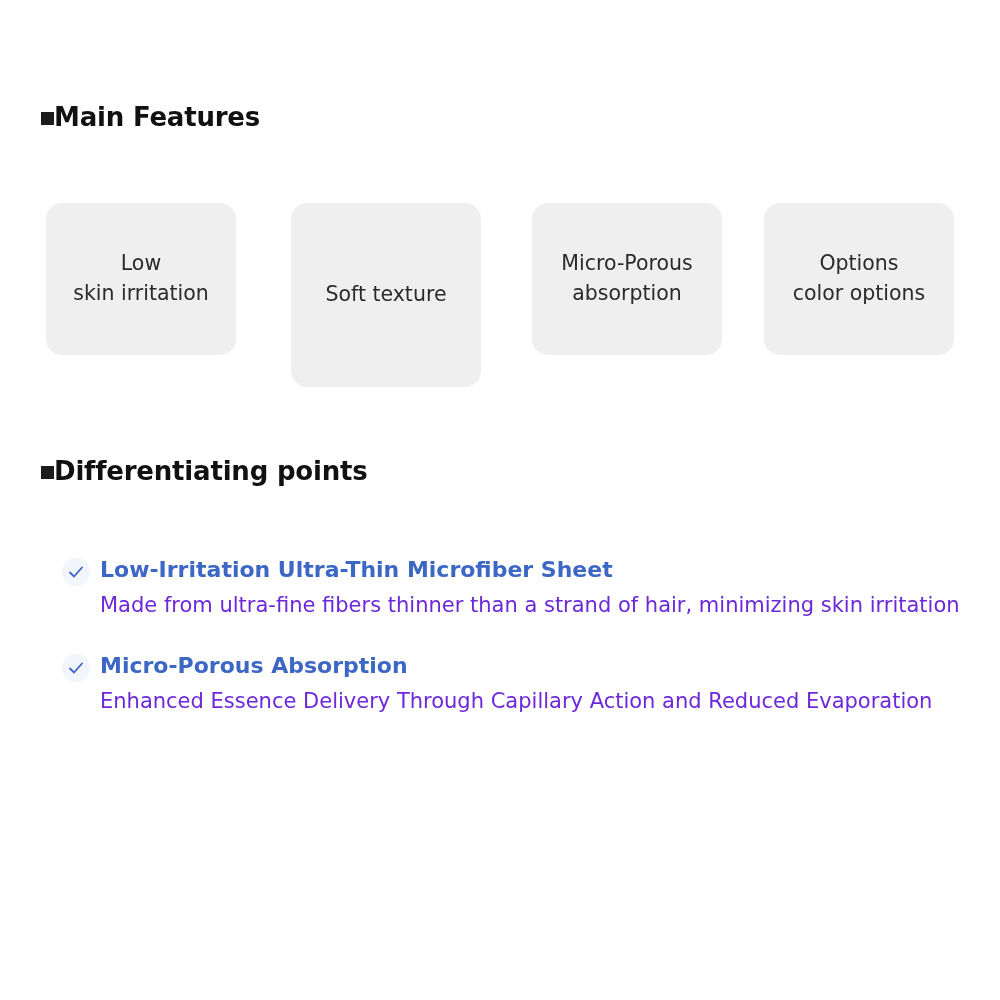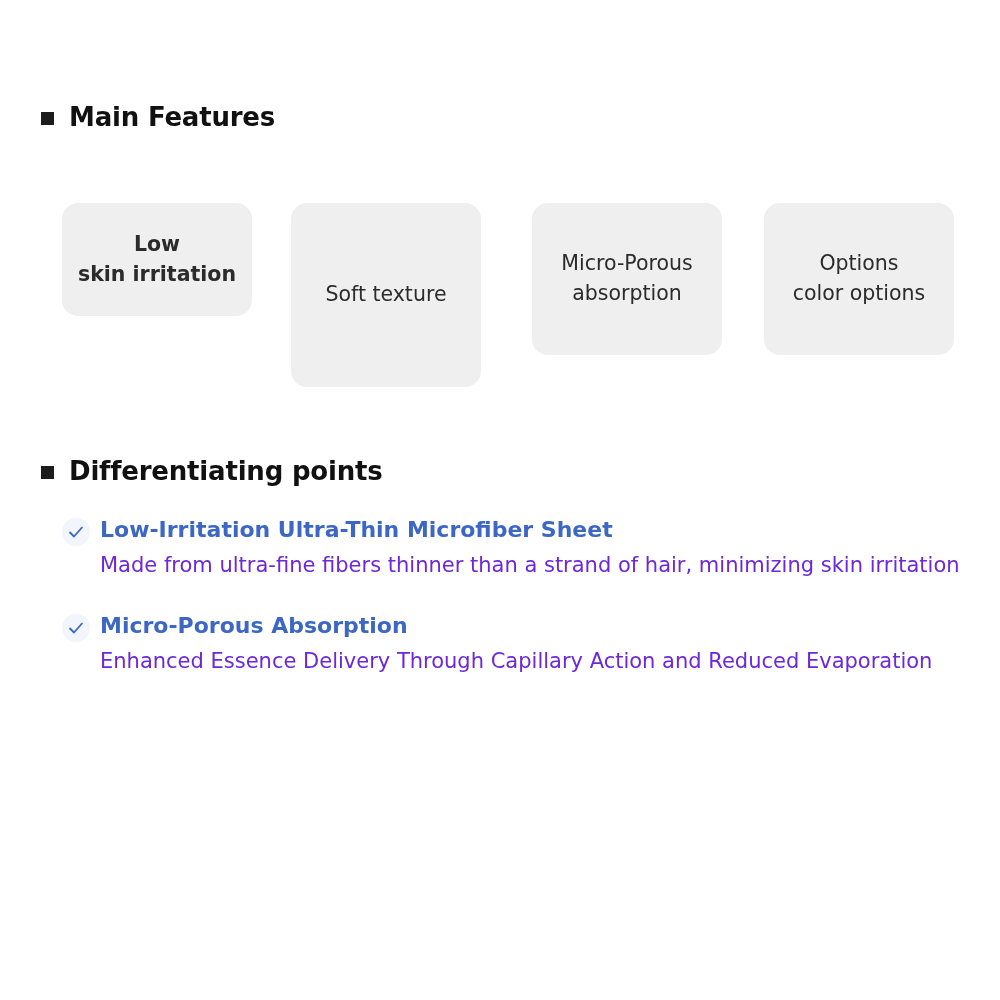--- a/index.html
+++ b/index.html
@@ -18,21 +18,21 @@
     position: relative;
     width: 1000px;
     height: 1000px;
     box-sizing: border-box;
   }
 
   
   .section-heading {
     display: flex;
     align-items: center;
-    gap: 15px;
+    gap: 0;
   }
   .bullet-square {
     width: 13px;
     height: 13px;
     background: #1c1c1c;
     display: inline-block;
     flex: 0 0 auto;
     position: relative;
     top: 1px;
   }
@@ -73,30 +73,30 @@
     justify-content: center;
     text-align: center;
   }
   .feature-card .card-text {
     font-size: 20.5px;
     line-height: 1.45;
     color: #2b2b2b;
     white-space: pre-line;
     padding: 0 10px;
   }
-  .card-0 { left: 16px;   width: 190px; height: 113px; font-weight: bold; }
+  .card-0 { left: 0px;   width: 190px; height: 152px; }
   .card-1 { left: 245px; width: 190px; height: 184px; }
   .card-2 { left: 486px; width: 190px; height: 152px; }
   .card-3 { left: 718px; width: 190px; height: 152px; }
 
   
   .points-list {
     position: absolute;
     left: 62px;
-    top: 516px;
+    top: 556px;
     width: 920px;
   }
   .point-item {
     display: flex;
     align-items: flex-start;
     margin-bottom: 32px;
   }
   .check-wrap {
     flex: 0 0 auto;
     width: 28px;

